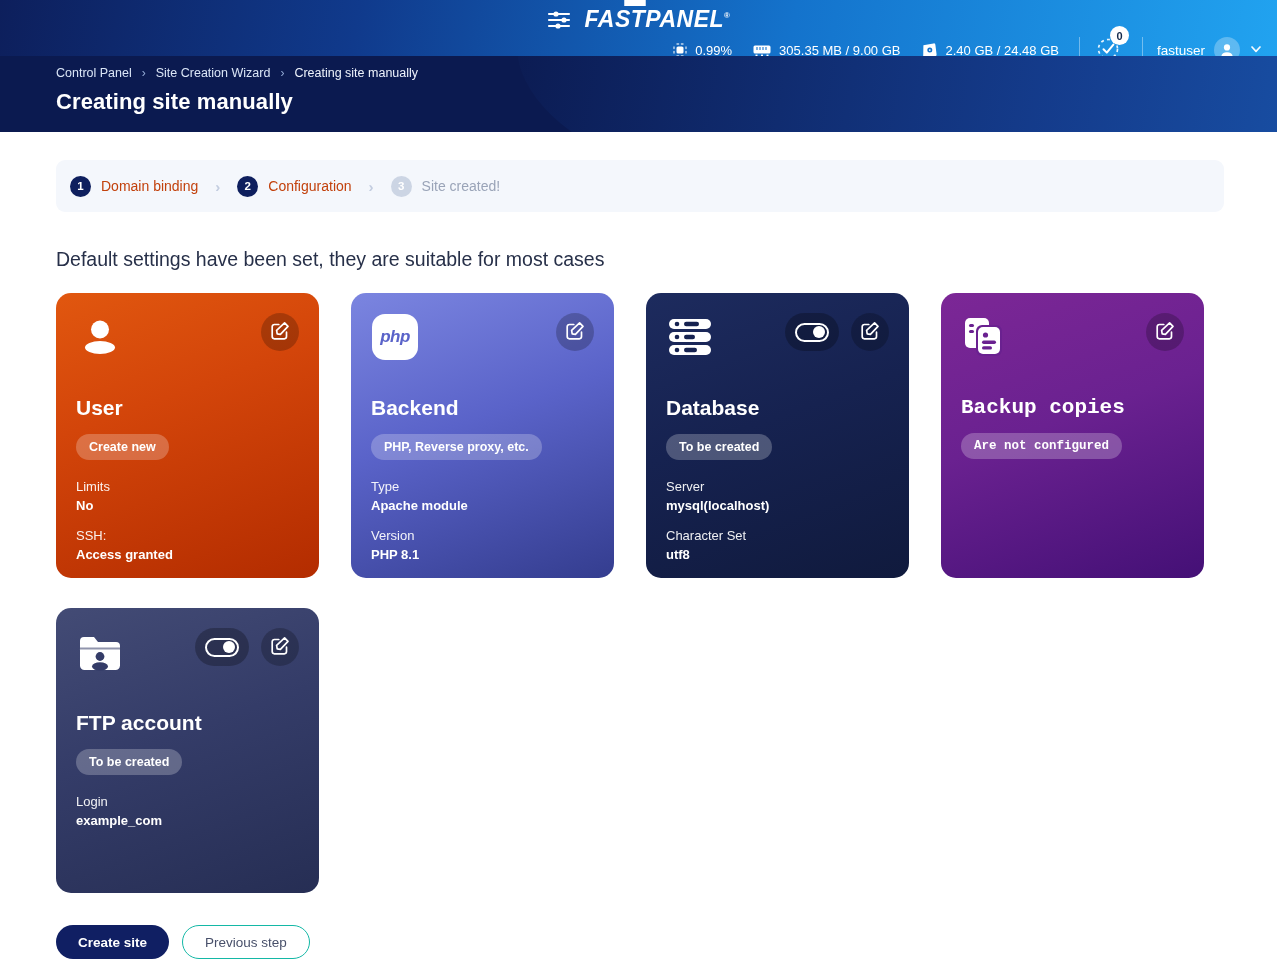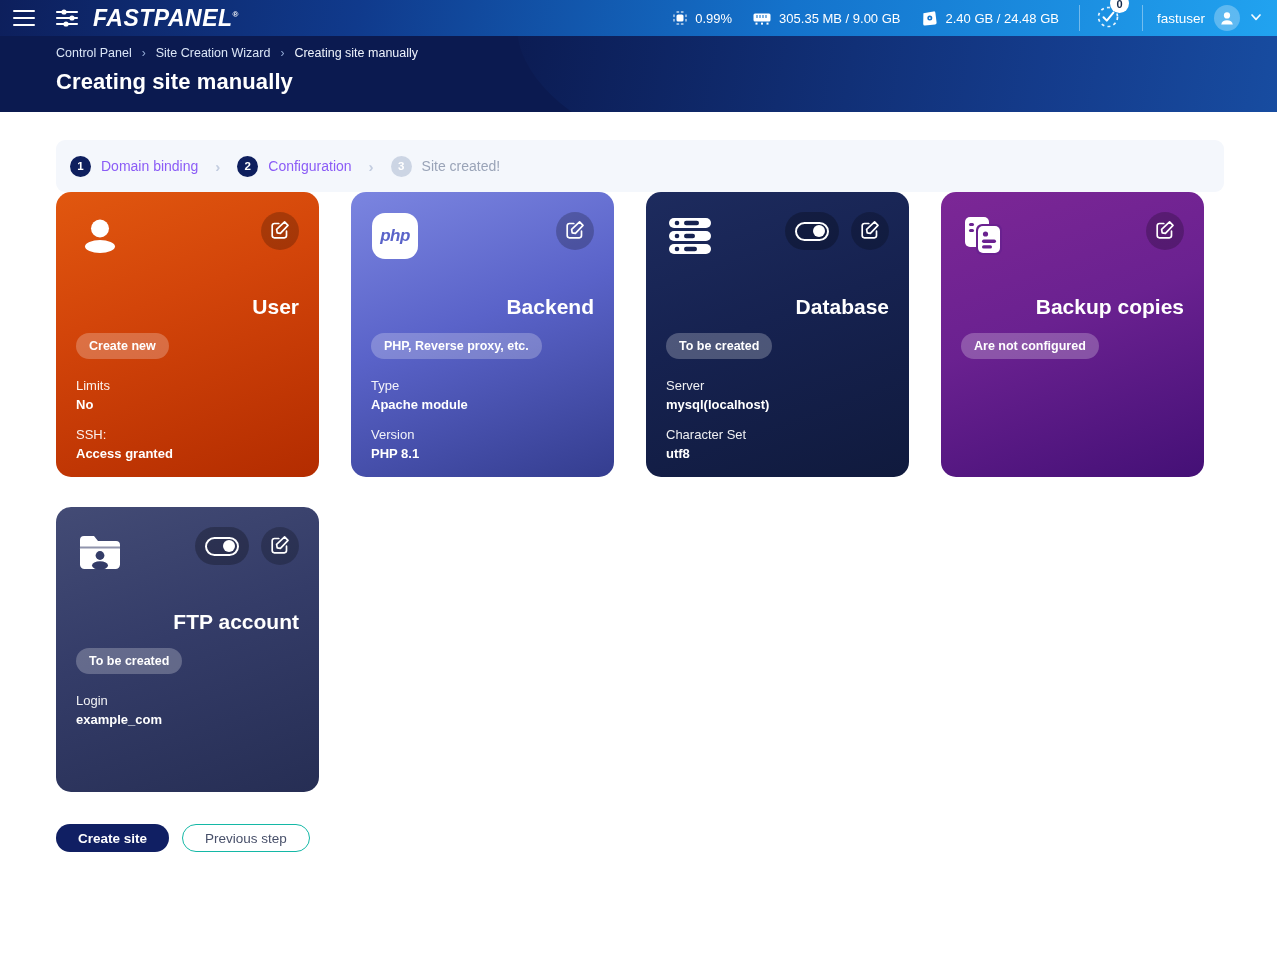--- a/index.html
+++ b/index.html
@@ -7,24 +7,25 @@
     width: 1277px; height: 972px;
     background: #ffffff;
     font-family: "Liberation Sans", sans-serif;
     color: #2b3245;
     overflow: hidden;
   }
 
   
   .topbar {
     position: relative;
-    height: 36px;
+    height: 56px;
     background: linear-gradient(100deg, #0d1f5c 0%, #103a8c 28%, #1473cc 62%, #21a3f0 100%);
     display: flex; align-items: center;
     color: #fff;
+    flex-direction: column;
   }
   .burger {
     width: 22px; height: 16px; margin-left: 13px; margin-right: 20px;
     display: flex; flex-direction: column; justify-content: space-between;
     cursor: pointer;
   }
   .burger span { display: block; height: 2px; background: #fff; border-radius: 1px; }
 
   .logo-wrap { display: flex; align-items: center; gap: 8px; }
   .logo-mark { width: 30px; height: 22px; }
@@ -86,40 +87,40 @@
     padding-left: 14px;
   }
   .step { display: flex; align-items: center; gap: 10px; }
   .step .num {
     width: 21px; height: 21px; border-radius: 50%;
     background: #0e1f5e; color: #fff;
     font-size: 11.5px; font-weight: 700;
     display: flex; align-items: center; justify-content: center;
   }
   .step.inactive .num { background: #ccd5e4; color: #ffffff; }
-  .step .lbl { font-size: 14px; color: #8b5cf6; }
+  .step .lbl { font-size: 14px; color: #c2410c; }
   .step.inactive .lbl { color: #9aa4b8; }
   .step-sep { margin: 0 17px; color: #c3cde0; font-size: 15px; font-weight: 700; }
 
   .section-title { margin: 36px 0 22px 0; font-size: 19.5px; color: #273049; }
 
   .cards { display: flex; flex-wrap: wrap; gap: 30px 32px; width: 1168px; }
 
   .card {
     position: relative;
     width: 263px; height: 285px;
     border-radius: 15px;
     padding: 20px;
     color: #fff;
     overflow: hidden;
   }
   .card-user     { background: linear-gradient(160deg, #e1570f 0%, #d3450a 38%, #b32c00 100%); }
   .card-backend  { background: linear-gradient(160deg, #7b85e0 0%, #5a63c9 45%, #343d8f 100%); }
   .card-database { background: linear-gradient(160deg, #1d2b5e 0%, #162250 45%, #101a3d 100%); }
-  .card-backup   { background: linear-gradient(160deg, #7c2796 0%, #6a2190 45%, #441076 100%); }
+  .card-backup   { background: linear-gradient(160deg, #7c2796 0%, #6a2190 45%, #441076 100%); font-family: Liberation Mono, monospace; }
   .card-ftp      { background: linear-gradient(160deg, #434b75 0%, #343c68 45%, #262e54 100%); }
 
   .card-top { display: flex; align-items: flex-start; justify-content: space-between; height: 50px; }
   .card-icon { width: 48px; height: 48px; display: flex; align-items: center; justify-content: center; }
   .card-actions { display: flex; align-items: center; gap: 12px; }
   .round-btn {
     width: 38px; height: 38px; border-radius: 50%;
     background: rgba(0,0,0,.22);
     display: flex; align-items: center; justify-content: center;
     cursor: pointer; border: none;
@@ -131,21 +132,21 @@
     cursor: pointer; border: none;
   }
   .toggle-track {
     width: 34px; height: 19px; border-radius: 10px;
     border: 2px solid #ffffff;
     display: flex; align-items: center; justify-content: flex-end;
     padding-right: 2px;
   }
   .toggle-knob { width: 12px; height: 12px; border-radius: 50%; background: #ffffff; }
 
-  .card-title { margin-top: 33px; font-size: 21px; font-weight: 700; text-align: right; }
+  .card-title { margin-top: 33px; font-size: 21px; font-weight: 700; }
   .card-badge {
     display: inline-block; margin-top: 14px;
     padding: 6px 13px; border-radius: 13px;
     background: rgba(255,255,255,.24);
     font-size: 12.5px; font-weight: 700;
     color: #ffffff;
   }
   .card-rows { margin-top: 18px; }
   .card-row { margin-bottom: 11px; line-height: 1.45; }
   .card-row .k { font-size: 13px; color: rgba(255,255,255,.93); display: block; }
@@ -155,21 +156,21 @@
     width: 46px; height: 46px; border-radius: 13px; background: #ffffff;
     display: flex; align-items: center; justify-content: center;
     font-size: 17px; font-weight: 700; font-style: italic; color: #5a63c9;
     letter-spacing: -.5px;
   }
 
   .footer-actions { display: flex; align-items: center; gap: 13px; margin-top: 32px; }
   .btn {
     border: none; border-radius: 19px; cursor: pointer;
     font-family: "Liberation Sans", sans-serif;
-    font-size: 13.5px; height: 28px; padding: 0 22px;
+    font-size: 13.5px; height: 34px; padding: 0 22px;
   }
   .btn-primary { background: #101f63; color: #fff; font-weight: 700; }
   .btn-secondary { background: #fff; color: #48506a; border: 1px solid #14b8a6; font-weight: 400; }
 </style>
 </head>
 <body>
 
 <div class="topbar">
   <div class="burger">
     <span></span>
@@ -300,20 +301,21 @@
       <span class="num">2</span>
       <span class="lbl">Configuration</span>
     </div>
     <span class="step-sep">›</span>
     <div class="step inactive">
       <span class="num">3</span>
       <span class="lbl">Site created!</span>
     </div>
   </div>
 
+  <div class="section-title">Default settings have been set, they are suitable for most cases</div>
 
   <div class="cards">
 
     <div class="card card-user">
       <div class="card-top">
         <span class="card-icon">
           <svg width="46" height="46" viewBox="0 0 46 46" fill="#ffffff">
             <circle cx="23" cy="15.5" r="9"></circle>
             <ellipse cx="23" cy="33.5" rx="15" ry="6.5"></ellipse>
           </svg>

